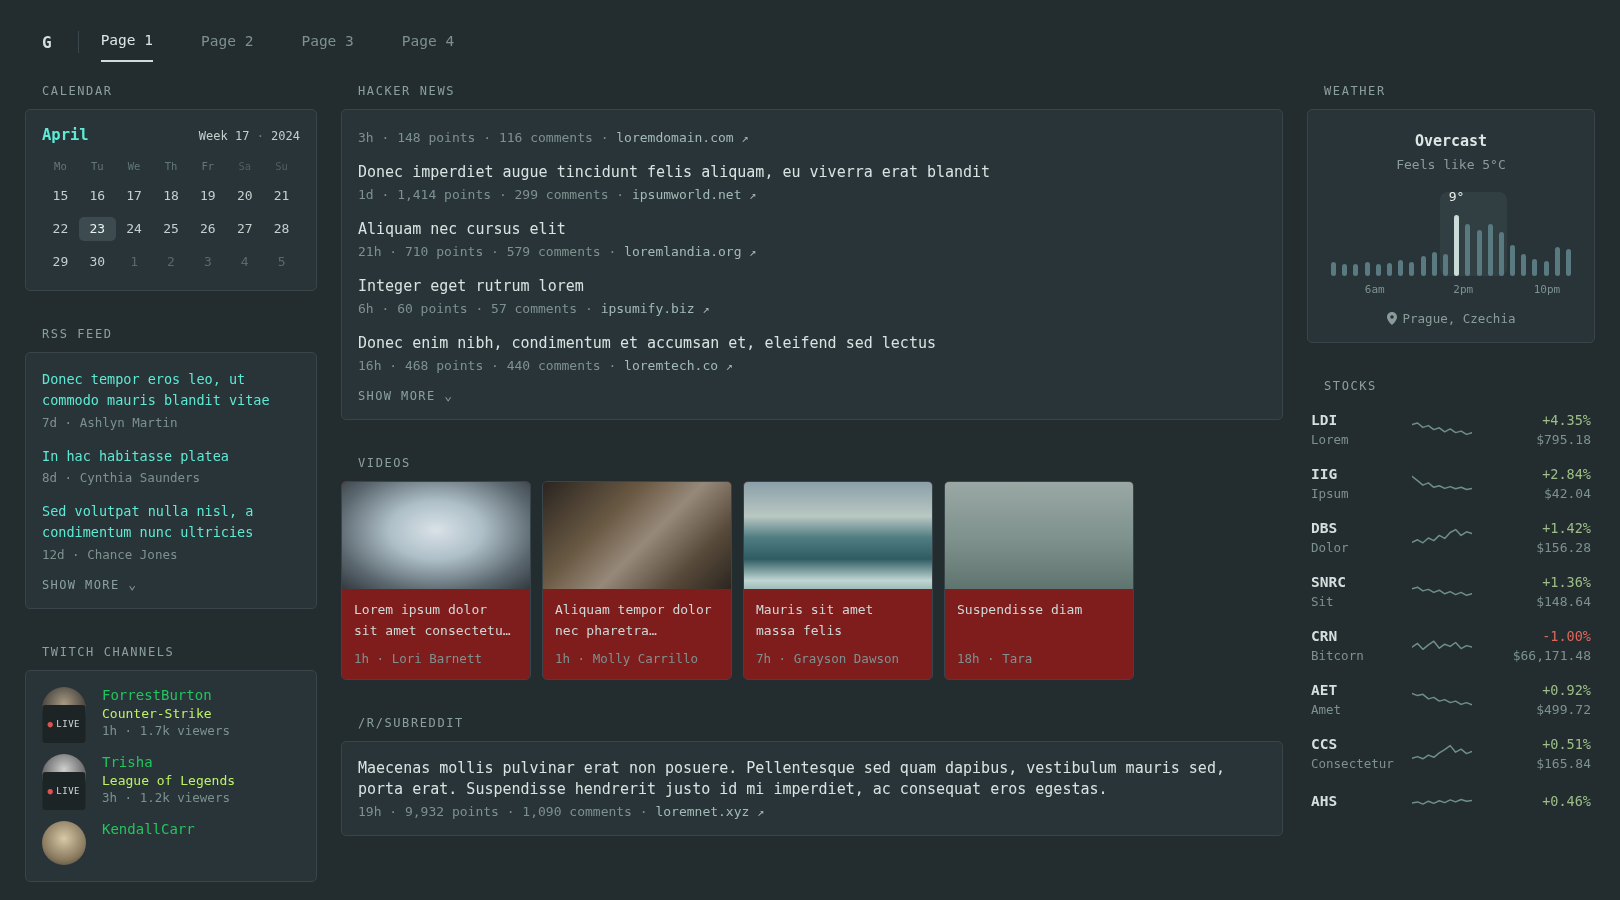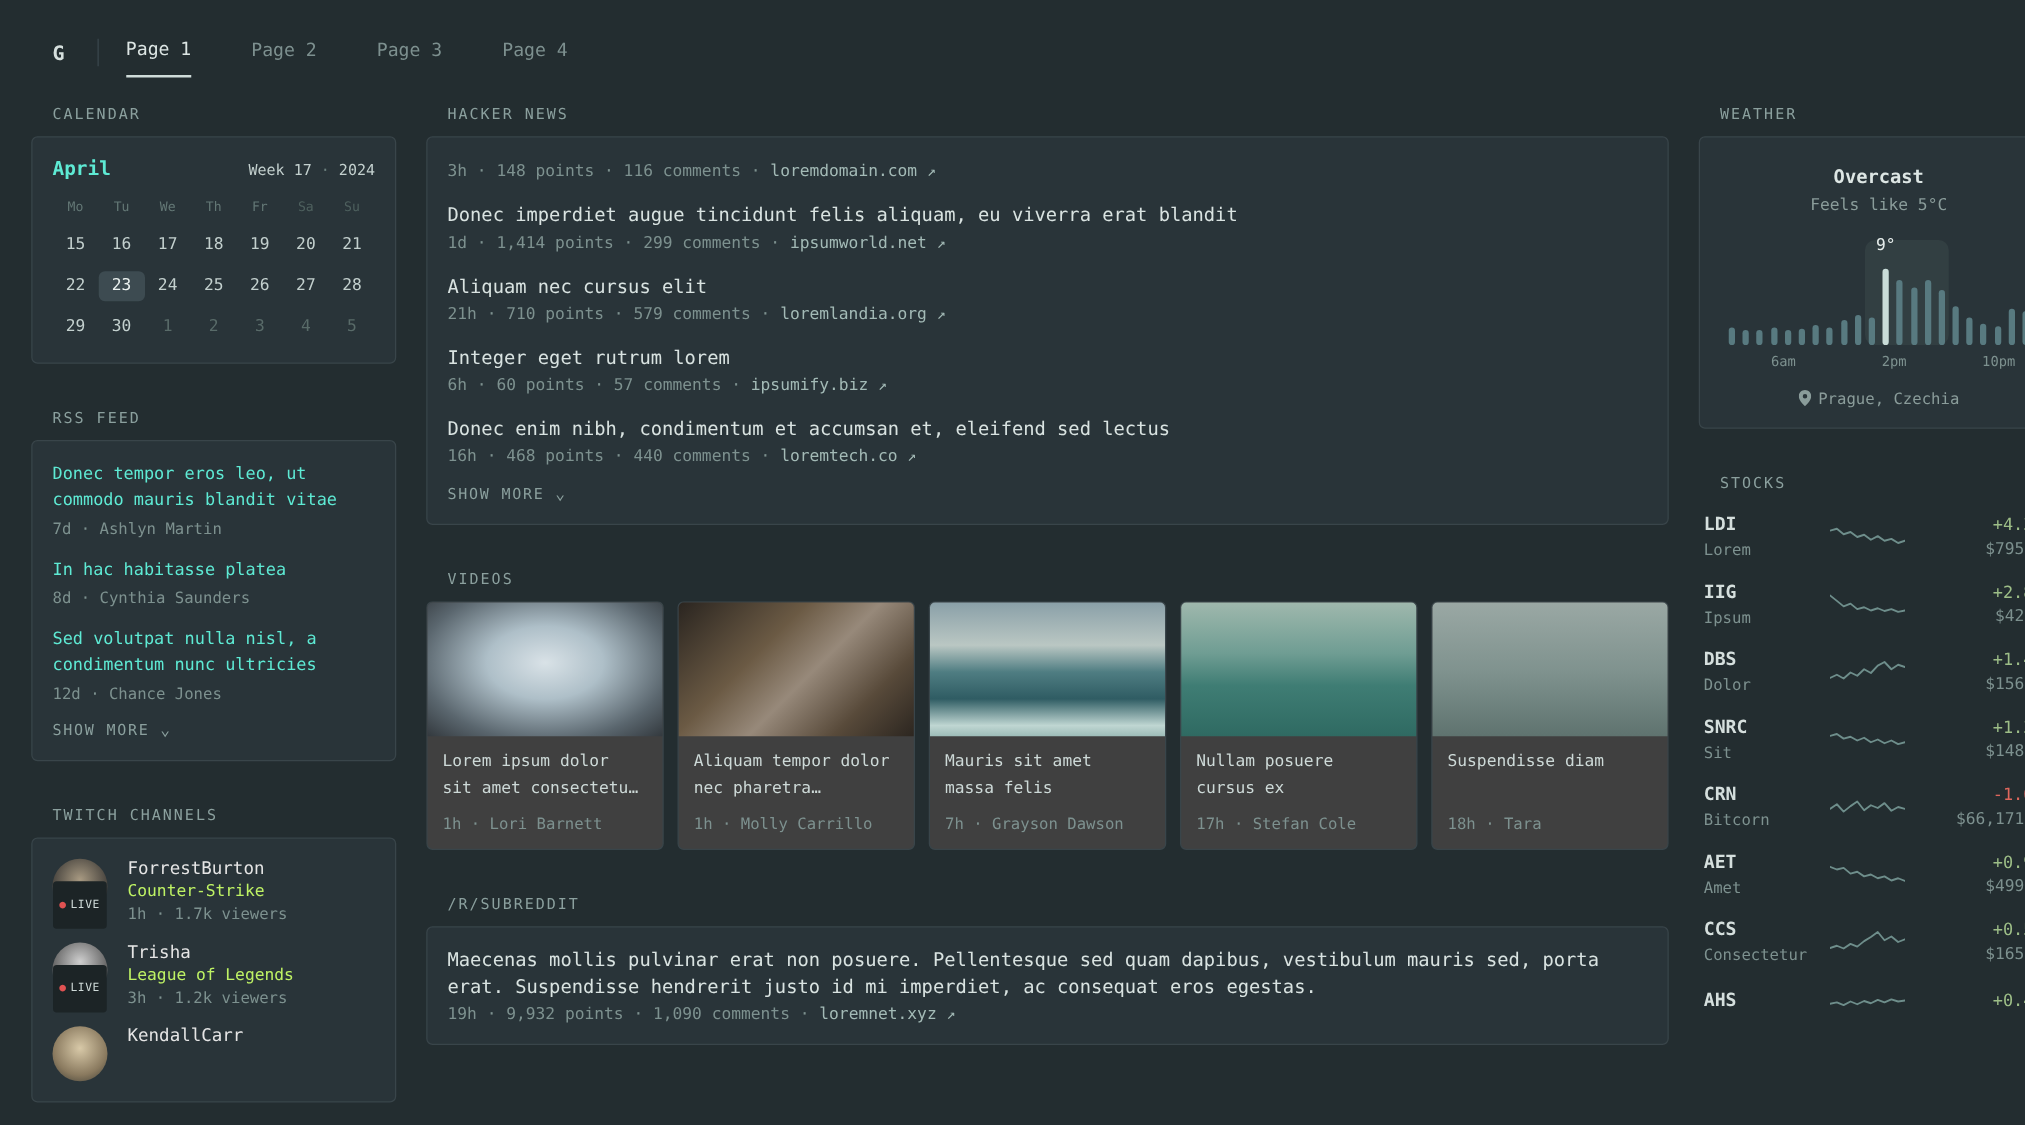--- a/index.html
+++ b/index.html
@@ -44,32 +44,32 @@
   .tw-row + .tw-row { margin-top:16px; }
   .avatar-wrap { position:relative; width:46px; flex:0 0 46px; }
   .avatar { width:44px; height:44px; border-radius:50%; }
   .avatar.a-forrest { background:radial-gradient(circle at 50% 38%, #a89a82, #4a4640 62%, #23272a); }
   .avatar.a-trisha  { background:radial-gradient(circle at 50% 35%, #cfcfcf, #6a6a6a 58%, #2a2d2e); }
   .avatar.a-kendall { background:radial-gradient(circle at 50% 40%, #d8c9a8, #8a7a5f 62%, #3a3a33); }
   .live-badge { position:absolute; left:50%; transform:translateX(-53%); bottom:-5px;
     background:#1c2426; border-radius:3px; padding:14px 5px; font-size:9px; letter-spacing:.5px;
     color:#cfdad8; white-space:nowrap; }
   .live-badge .dot { color:#e05252; margin-right:3px; }
-  .tw-name { font-size:14px; color:#e5e5e5; }
+  .tw-name { font-size:14px; color:#22c55e; }
   .tw-game { font-size:13px; color:#bef264; margin-top:3px; }
   .tw-meta { font-size:12.5px; margin-top:2px; }
   
   .hn-item + .hn-item { margin-top:17px; }
   .hn-title { font-size:15px; color:#d9e3e1; cursor:pointer; line-height:1.4; }
   .hn-meta { font-size:13px; margin-top:4px; }
   .ext { cursor:pointer; }
   .arrow { font-size:12px; }
   
   .video-row { display:flex; gap:11px; overflow:hidden; }
-  .video-card { width:190px; flex:0 0 190px; background:#404040; border:1px solid #39454a; border-radius:5px; cursor:pointer; }
+  .video-card { width:190px; flex:0 0 190px; background:#7f1d1d; border:1px solid #39454a; border-radius:5px; cursor:pointer; }
   .thumb { height:107px; border-radius:4px 4px 0 0; }
   .thumb[data-thumb="cross-sky"]   { background:radial-gradient(ellipse at 50% 45%, #d9e2e7 0%, #aebfc8 35%, #5a666e 75%, #33393e 100%); }
   .thumb[data-thumb="camera-hands"]{ background:linear-gradient(135deg,#2a2520 0%,#6b5a44 35%,#97897a 55%,#584a3a 78%,#2c2620 100%); }
   .thumb[data-thumb="sea-wake"]    { background:linear-gradient(180deg,#8aa0a8 0%,#bac7c3 32%,#4f7d82 52%,#2f5c63 72%,#bfd6d2 92%,#9dbcb8 100%); }
   .thumb[data-thumb="canoe"]       { background:linear-gradient(180deg,#9fb8ad 0%,#6f9d93 38%,#3f7d74 62%,#2f6a62 100%); }
   .thumb[data-thumb="fog-figure"]  { background:linear-gradient(180deg,#9aa8a4 0%,#7f928e 52%,#5f736f 100%); }
   .video-body { padding:11px 12px 13px; }
   .video-title { font-size:13px; line-height:1.6; color:#cdd9d7; min-height:42px;
     display:-webkit-box; -webkit-line-clamp:2; -webkit-box-orient:vertical; overflow:hidden; }
   .video-meta { font-size:12.5px; margin-top:9px; white-space:nowrap; overflow:hidden; }
@@ -269,27 +269,20 @@
           </div>
         </div>
         <div class="video-card">
           <div class="thumb" data-thumb="sea-wake"></div>
           <div class="video-body">
             <div class="video-title">Mauris sit amet massa felis</div>
             <div class="video-meta muted">7h · Grayson Dawson</div>
           </div>
         </div>
         <div class="video-card">
-          <div class="thumb" data-thumb="canoe"></div>
-          <div class="video-body">
-            <div class="video-title">Nullam posuere cursus ex</div>
-            <div class="video-meta muted">17h · Stefan Cole</div>
-          </div>
-        </div>
-        <div class="video-card">
           <div class="thumb" data-thumb="fog-figure"></div>
           <div class="video-body">
             <div class="video-title">Suspendisse diam</div>
             <div class="video-meta muted">18h · Tara</div>
           </div>
         </div>
       </div>
     </div>
 
     <div class="section">

